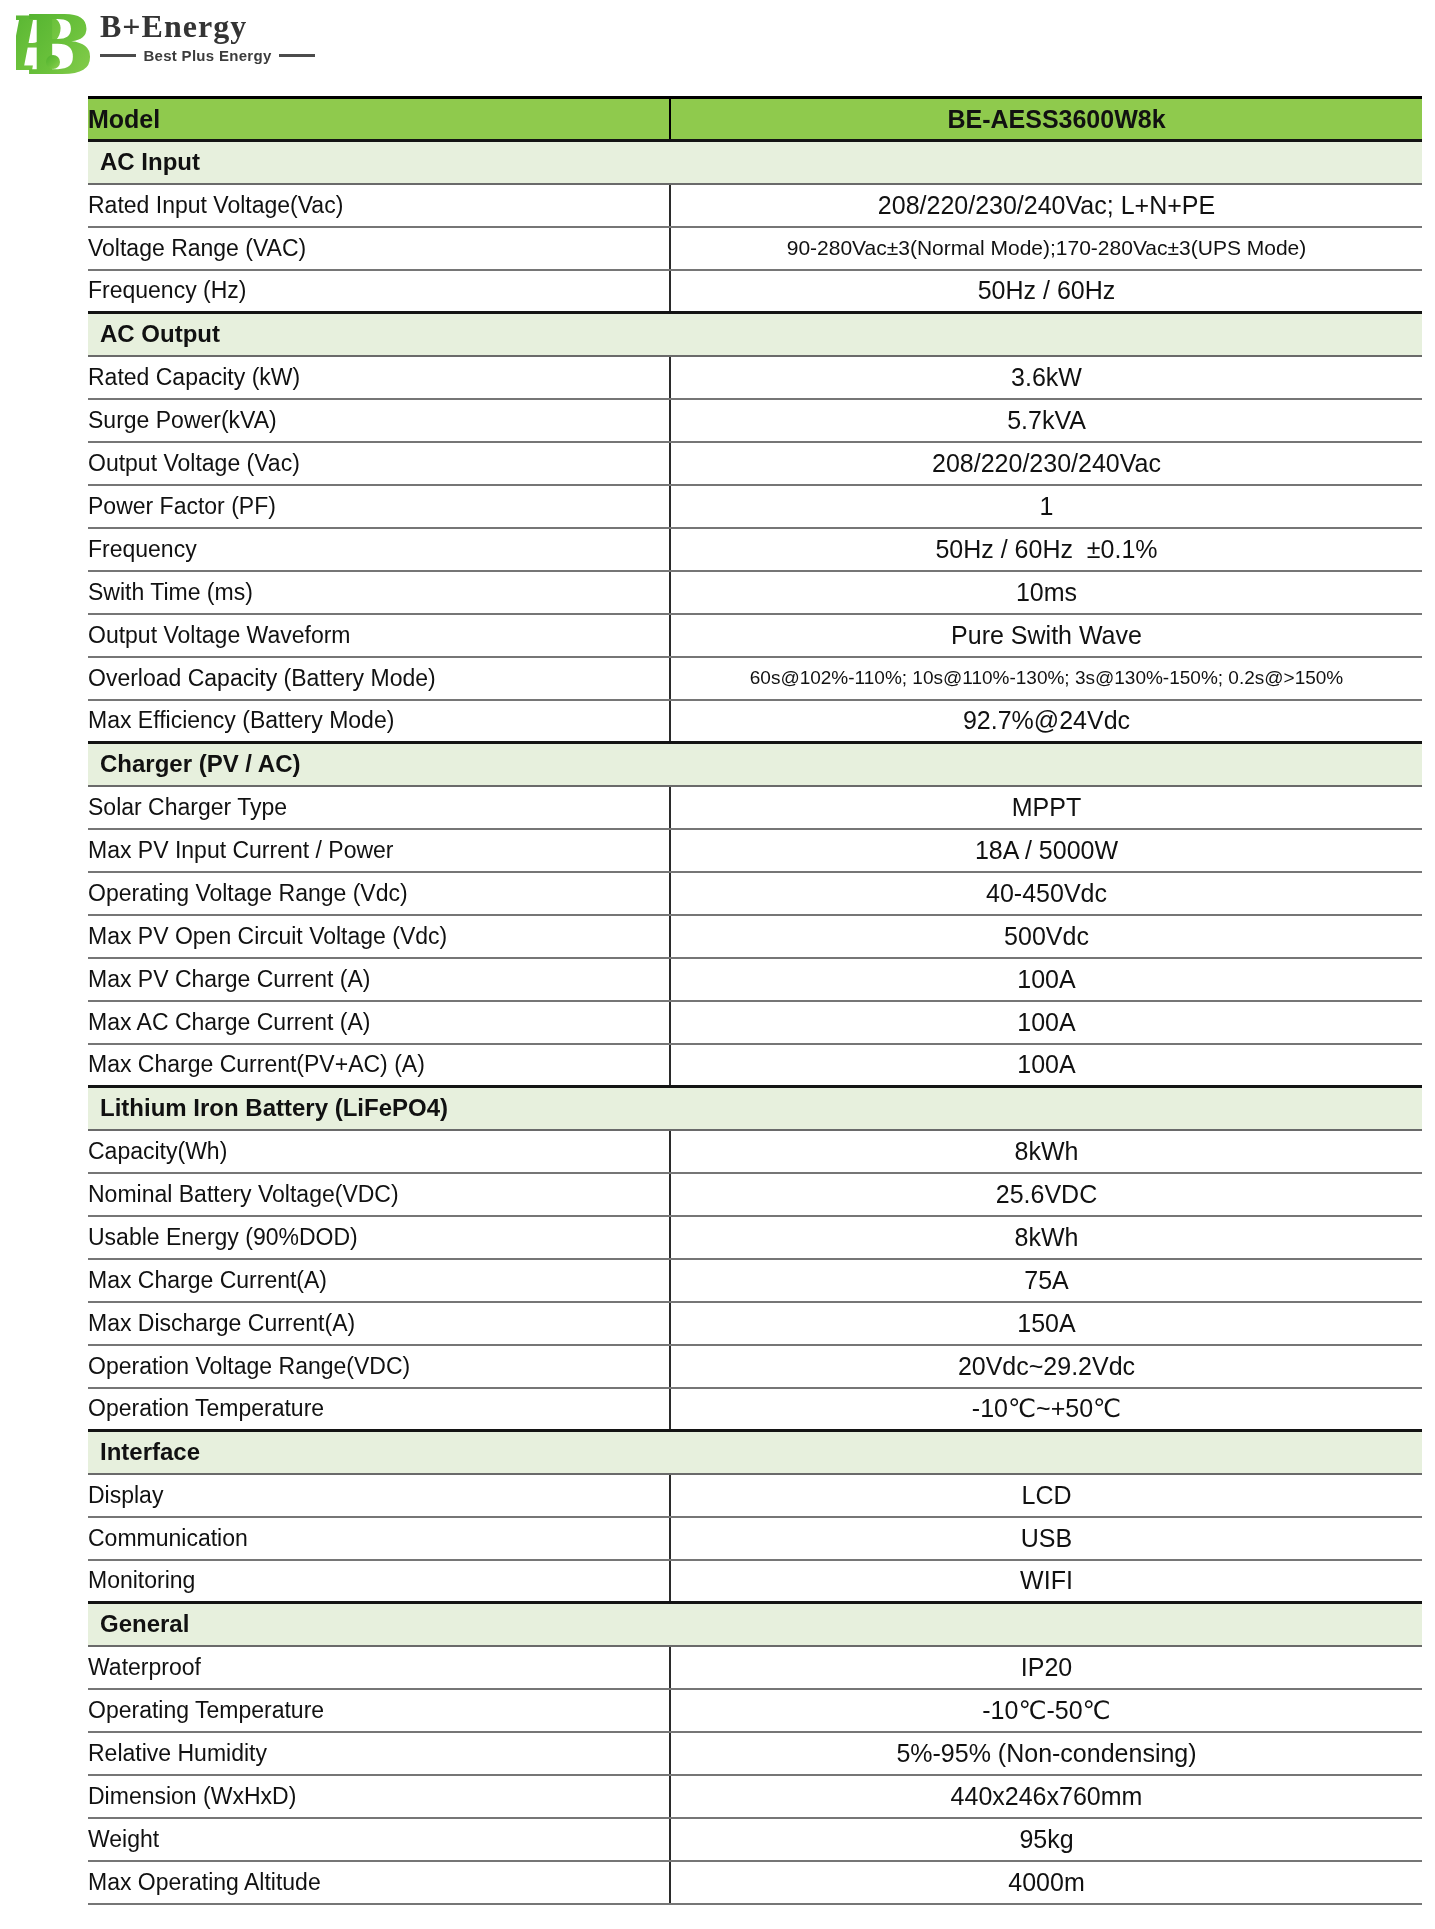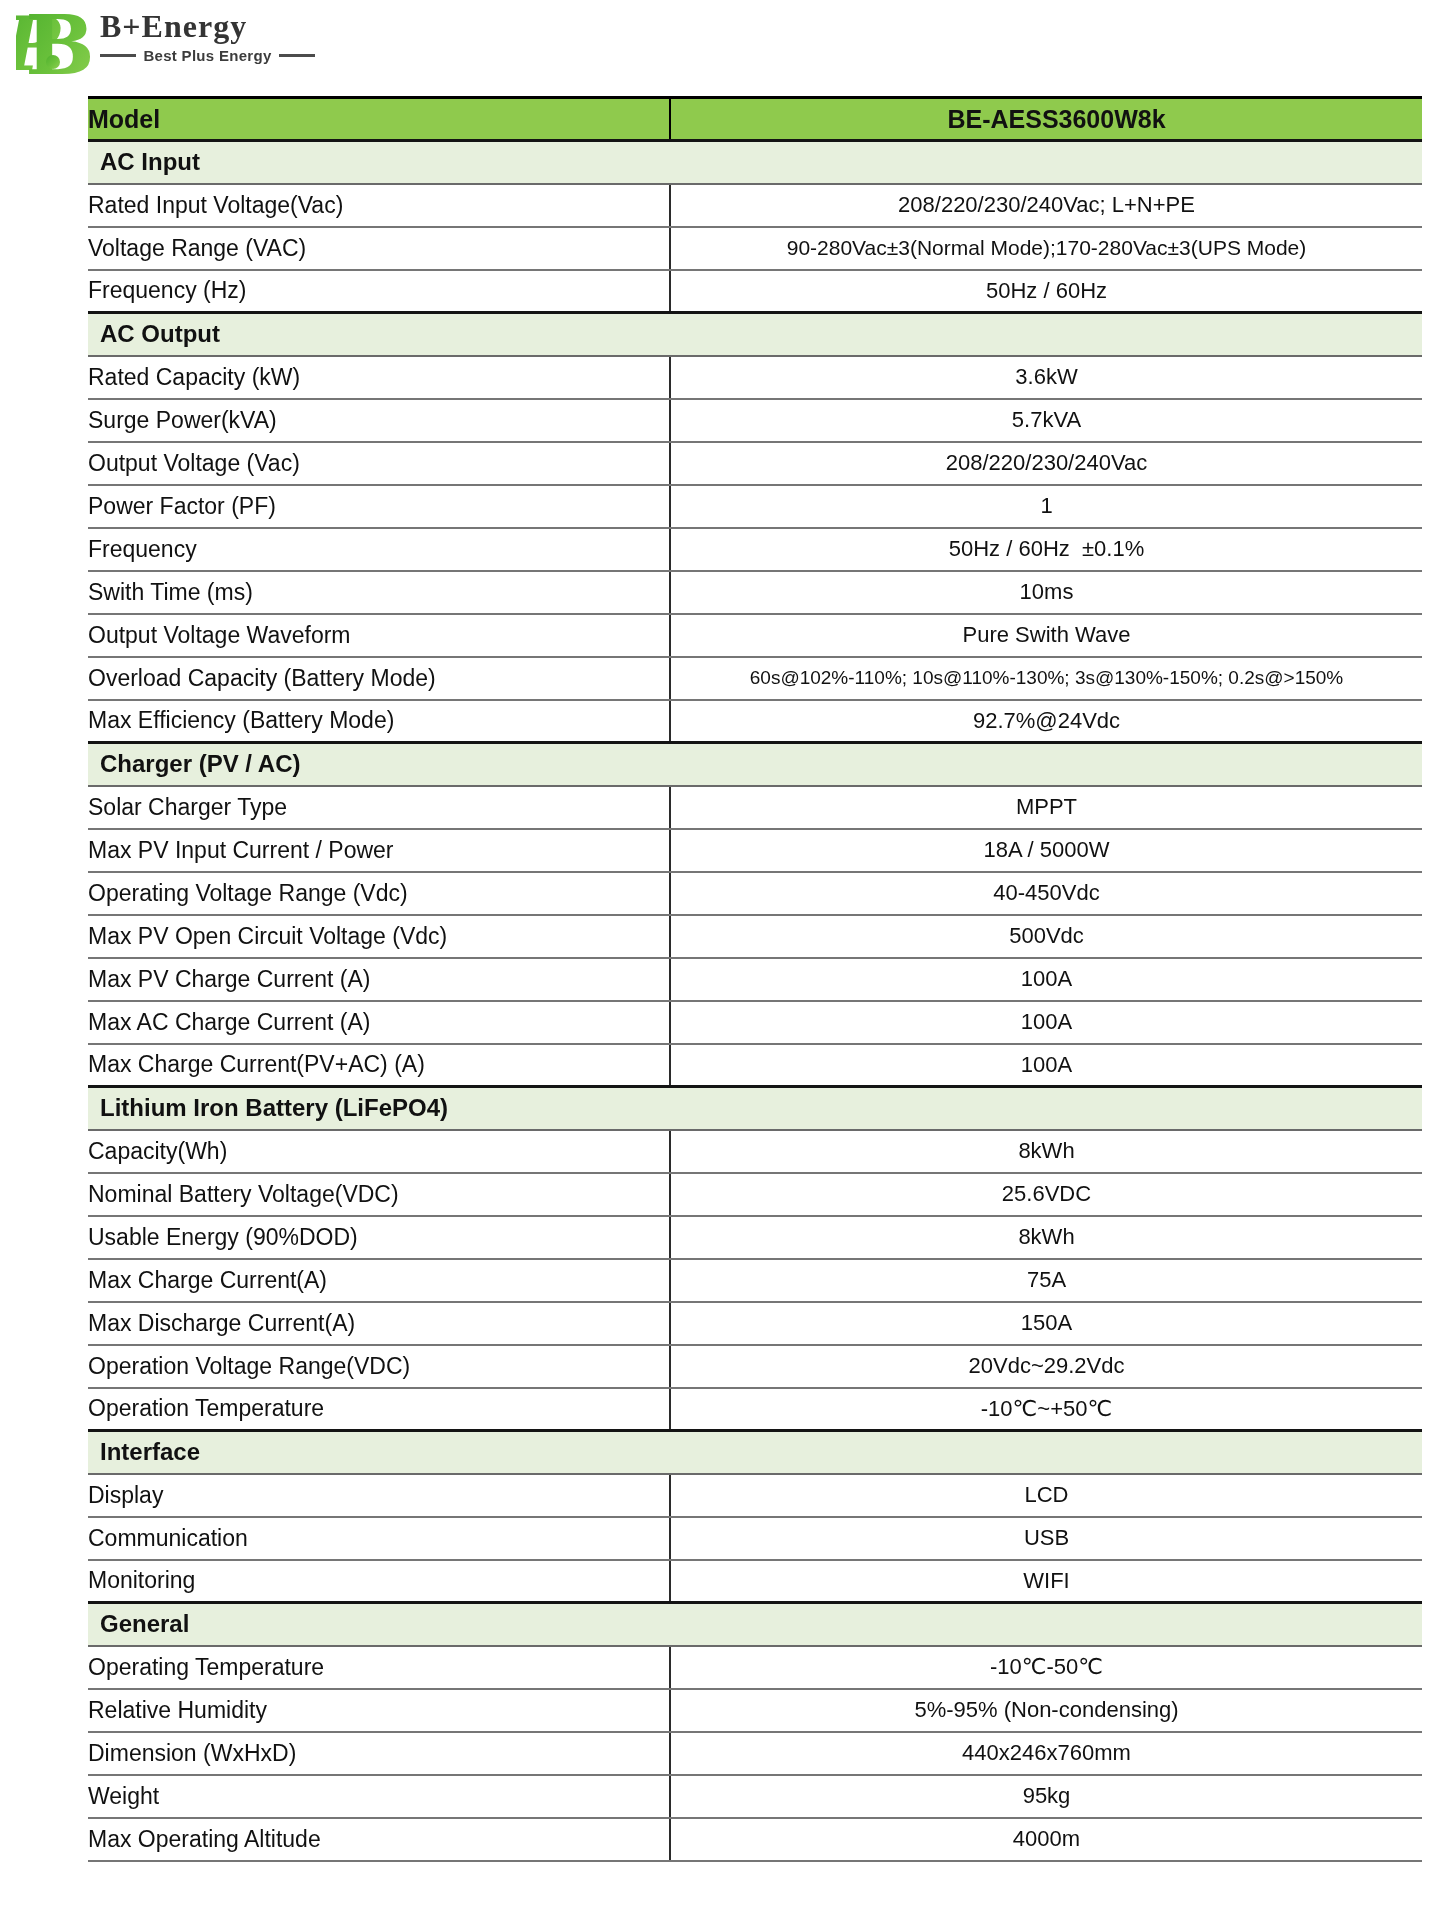--- a/index.html
+++ b/index.html
@@ -23,21 +23,21 @@
     font-size:32px;line-height:1.05;color:#343434;letter-spacing:1px;white-space:nowrap;}
   .tagline{display:flex;align-items:center;gap:7px;margin-top:3px;}
   .tagline .tl-line{flex:1 1 auto;height:3px;background:#4c4c4c;}
   .tagline .tl-text{font-size:15px;font-weight:bold;color:#3c3c3c;white-space:nowrap;letter-spacing:.3px;}
 
   
   table.spec{position:absolute;left:88px;top:96px;width:1334px;border-collapse:collapse;table-layout:fixed;}
   table.spec tr{height:43px;}
   table.spec td{padding:0;vertical-align:middle;}
   td.label{padding-left:12px;text-align:left;font-size:23px;}
-  td.value{text-align:center;font-size:22px;border-left:2px solid #2b2b2b;}
+  td.value{text-align:center;font-size:25px;border-left:2px solid #2b2b2b;}
   tr.data td{border-bottom:2px solid var(--rule-gray);}
   tr.model td{background:var(--header-green);font-weight:bold;
     border-top:3px solid #000;border-bottom:2px solid #000;}
   tr.model td.label{font-size:25px;}
   tr.model td.value{font-size:25px;border-left:2px solid #000;padding-left:20px;}
   tr.section td{background:var(--section-green);font-weight:bold;font-size:24px;
     padding-left:12px;border-top:3px solid var(--rule-dark);border-bottom:2px solid #6a6a6a;margin-top:44px;}
   tr.data.mid-value td.value{font-size:21px;}
   tr.data.small-value td.value{font-size:19px;}
 </style>
@@ -208,20 +208,24 @@
           <td class="value">USB</td>
         </tr>
         <tr class="data">
           <td class="label">Monitoring</td>
           <td class="value">WIFI</td>
         </tr>
         <tr class="section">
           <td colspan="2">General</td>
         </tr>
         <tr class="data">
+          <td class="label">Waterproof</td>
+          <td class="value">IP20</td>
+        </tr>
+        <tr class="data">
           <td class="label">Operating Temperature</td>
           <td class="value">-10℃-50℃</td>
         </tr>
         <tr class="data">
           <td class="label">Relative Humidity</td>
           <td class="value">5%-95% (Non-condensing)</td>
         </tr>
         <tr class="data">
           <td class="label">Dimension (WxHxD)</td>
           <td class="value">440x246x760mm</td>

